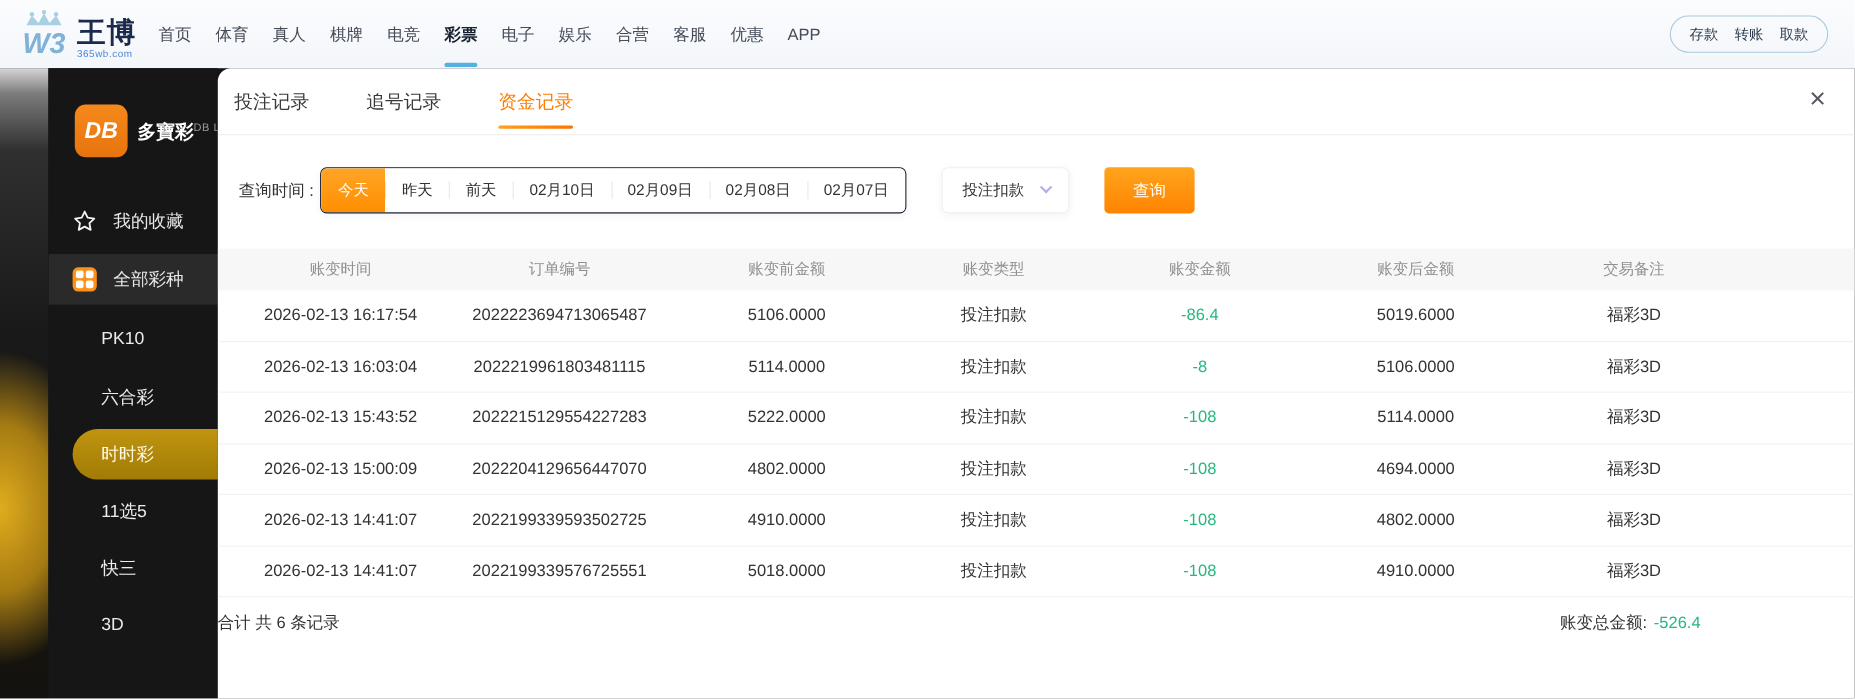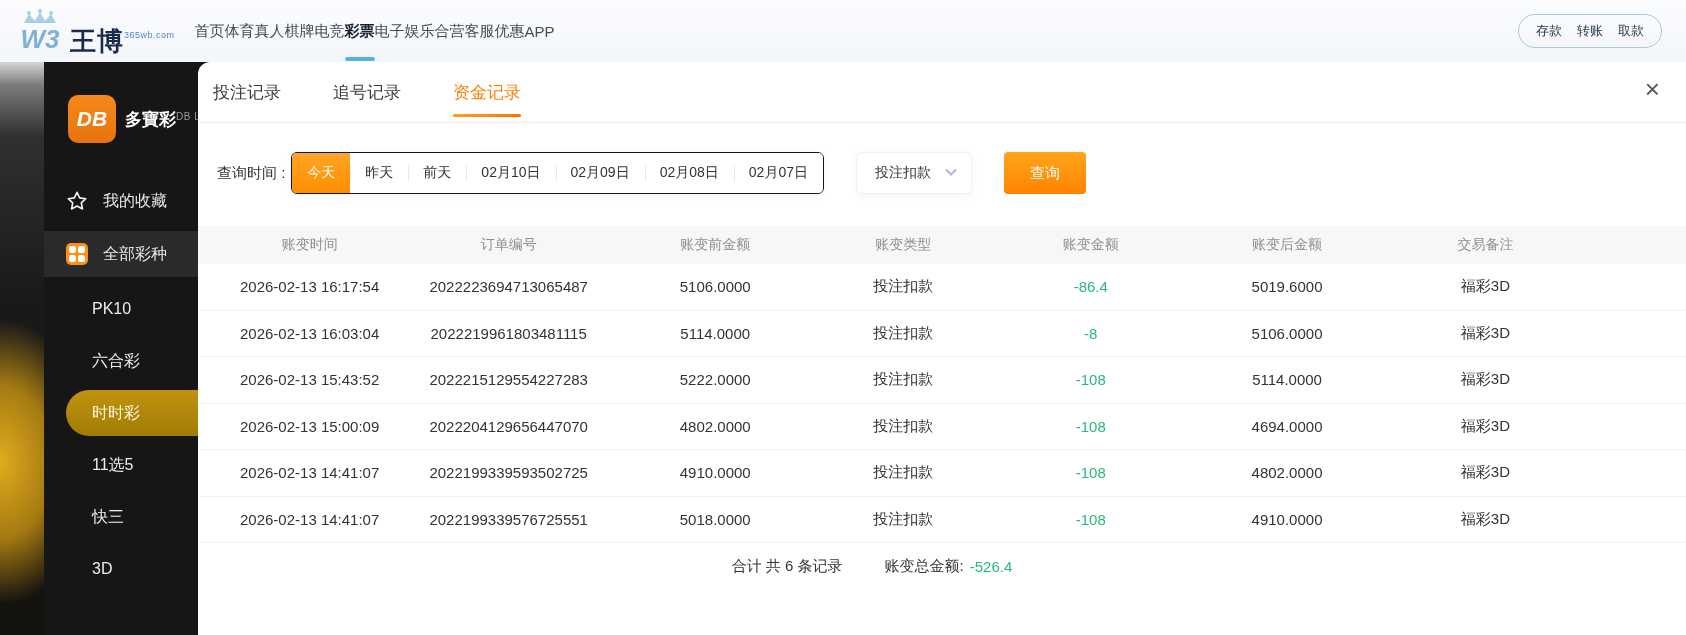--- a/index.html
+++ b/index.html
@@ -3,24 +3,24 @@
 <meta charset="utf-8">
 <style>
   * { margin:0; padding:0; box-sizing:border-box; }
   html,body { width:1686px; height:635px; overflow:hidden; font-family:"Liberation Sans","DejaVu Sans",sans-serif; background:#fff; }
 
   
   .header { height:62px; display:flex; align-items:center; padding:0 24px 0 18px;
             background:linear-gradient(180deg,#fbfcfe 0%,#f3f6fa 100%); }
   .logo { display:flex; align-items:flex-end; gap:8px; cursor:pointer; }
   .logo-mark { width:44px; height:46px; }
-  .logo-texts { display:flex; flex-direction:row; line-height:1; }
+  .logo-texts { display:flex; flex-direction:column; line-height:1; }
   .logo-name { font-size:26px; font-weight:bold; color:#1b2a4a; letter-spacing:1px; }
   .logo-domain { font-size:9px; color:#4f86d6; margin-top:3px; letter-spacing:.5px; }
-  .nav { display:flex; margin-left:20px; height:62px; align-items:center; }
+  .nav { display:flex; gap:22px; margin-left:20px; height:62px; align-items:center; }
   .nav-item { position:relative; height:62px; display:flex; align-items:center; font-size:15px; color:#454c57; cursor:pointer; white-space:nowrap; }
   .nav-item.active { color:#16202e; font-weight:bold; }
   .nav-item.active::after { content:''; position:absolute; bottom:1px; left:50%; transform:translateX(-50%);
             width:30px; height:4px; border-radius:2px; background:#55b1e2; }
   .wallet { margin-left:auto; display:flex; gap:15px; border:1px solid #a9cbdc; border-radius:17px;
             padding:7px 17px; }
   .wallet-item { font-size:13px; color:#2b3a4a; cursor:pointer; white-space:nowrap; }
 
   
   .app-body { display:flex; height:573px; background:#141414; position:relative; }
@@ -84,21 +84,21 @@
 
   
   .table { margin-top:32px; }
   .trow { display:grid; grid-template-columns:13.4% 15.7% 14.5% 13% 14.4% 14.3% 14.7%; padding-right:100px;padding-left:20px; }
   .trow > div { display:flex; align-items:center; justify-content:center; text-align:center; }
   .thead { height:38px; background:#f7f7f8; color:#8f8f92; font-size:14px; }
   .tbody .trow { height:46.5px; font-size:15px; color:#333; border-bottom:1px solid #f2f2f4; }
   .cell-change { color:#27b87d; }
 
   
-  .summary { height:46px; display:flex; align-items:center; justify-content:center; gap:42px;
+  .summary { height:46px; display:flex; align-items:center; justify-content:space-between; gap:42px;
              padding-right:140px; font-size:15px; color:#333; }
   .total-wrap { display:flex; gap:6px; align-items:center; }
   .total-value { color:#27b87d; }
 </style>
 </head>
 <body>
 
 <header class="header">
   <div class="logo">
     <svg class="logo-mark" viewBox="0 0 44 46">

